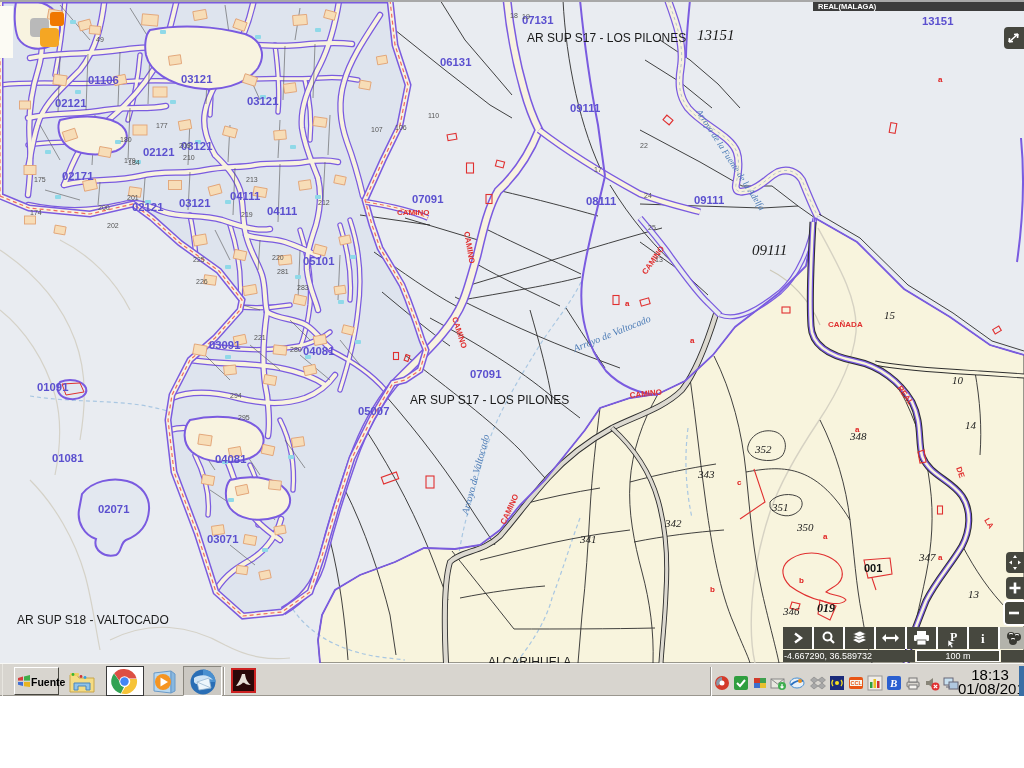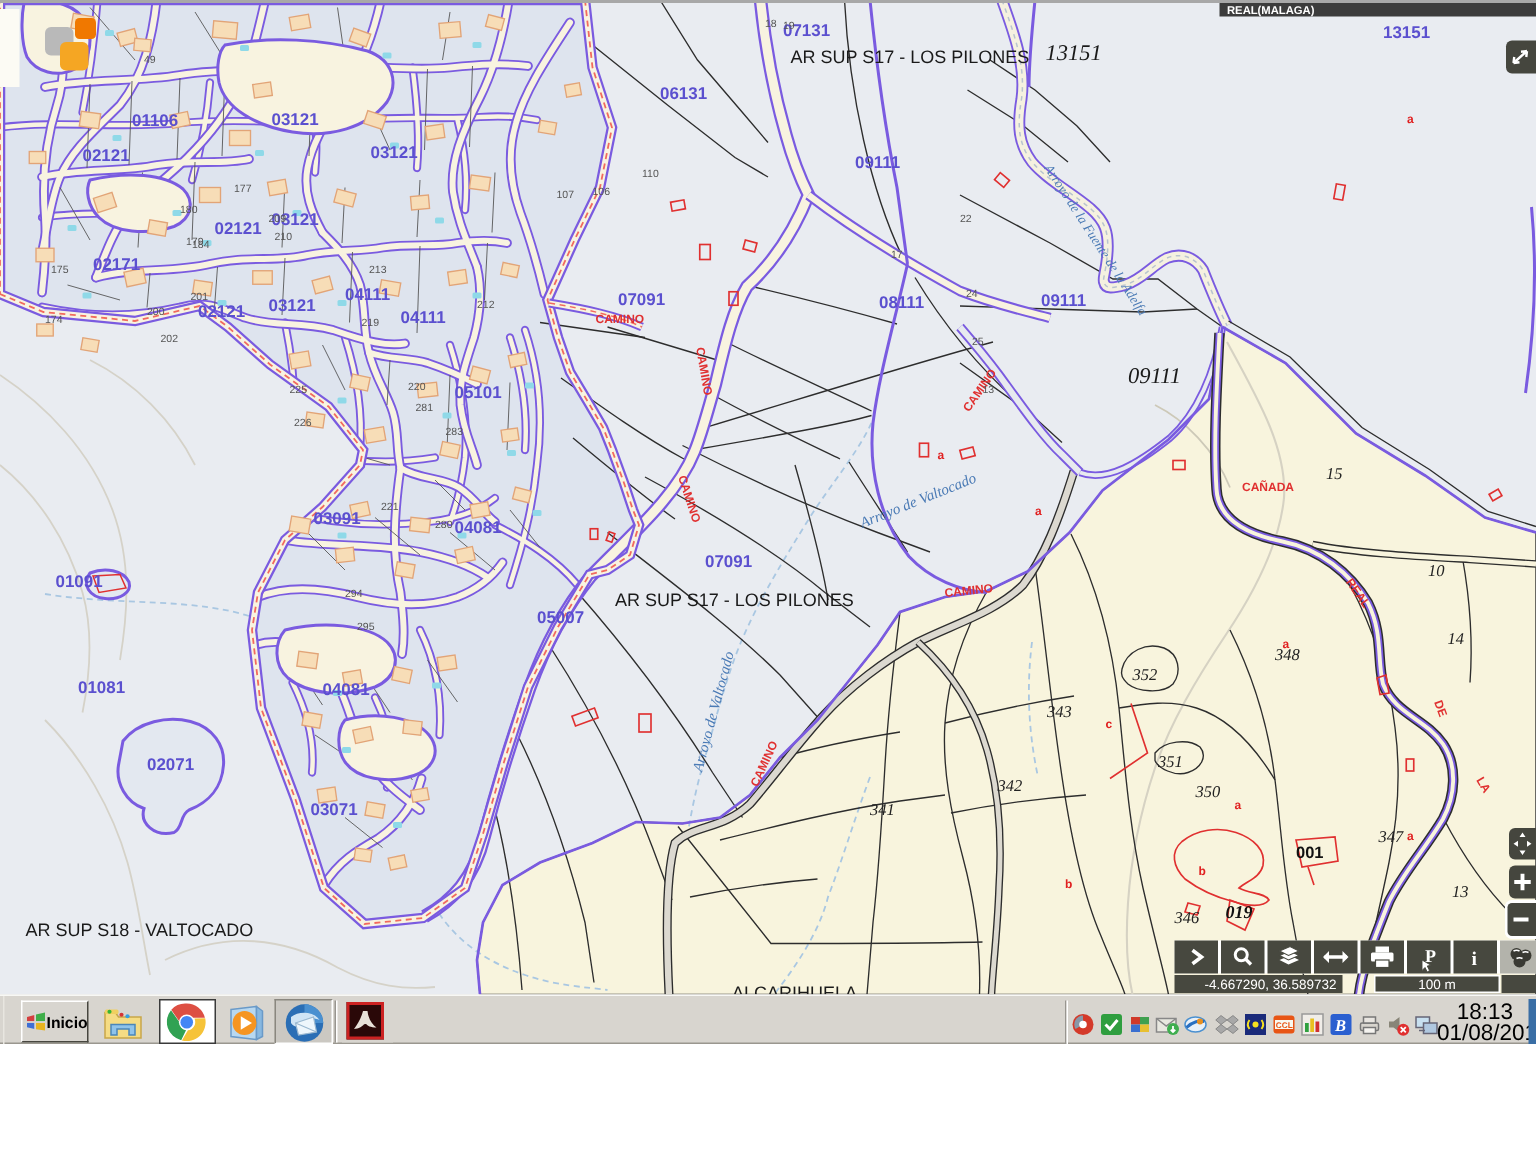--- a/index.html
+++ b/index.html
@@ -537,36 +537,36 @@
 <div style="position:absolute;left:186px;top:0;width:29px;height:22px;background:#47483f;"><svg width="29" height="22" viewBox="0 0 29 22">
           <text x="12" y="16" font-size="13" font-weight="bold" fill="#fff" font-family="Liberation Serif,serif">i</text>
         </svg></div>
 <div style="position:absolute;left:217px;top:0;width:29px;height:22px;background:#b3b3ab;"><svg width="29" height="22" viewBox="0 0 29 22">
           <circle cx="11" cy="9" r="4" fill="#3a3a33"></circle>
           <circle cx="17" cy="10" r="4" fill="#3a3a33"></circle>
           <circle cx="13" cy="14" r="4" fill="#3a3a33"></circle>
           <path d="M9,7 a4,4 0 0,1 4,0 M15,8 a4,4 0 0,1 4,0 M11,12 a4,4 0 0,1 4,0" stroke="#fff" stroke-width="1" fill="none"></path>
         </svg></div>
 </div>
-<div style="position:absolute;left:783px;top:650px;width:112px;height:12px;background:#47483f;color:#fff;font-size:9px;line-height:12px;padding-left:20px;box-sizing:border-box;">-4.667290, 36.589732</div>
+<div style="position:absolute;left:783px;top:650px;width:132px;height:12px;background:#47483f;color:#fff;font-size:9px;line-height:12px;padding-left:1px;box-sizing:border-box;">-4.667290, 36.589732</div>
 <div style="position:absolute;left:916px;top:650px;width:84px;height:12px;background:#47483f;border:1px solid #fff;box-sizing:border-box;color:#fff;font-size:9px;line-height:10px;text-align:center;">100 m</div>
 <div style="position:absolute;left:1001px;top:650px;width:23px;height:12px;background:#47483f;"></div>
 
 <div style="position:absolute;left:0;top:663px;width:1024px;height:33px;background:#d8d5cf;border-top:1px solid #f8f8f5;border-bottom:1px solid #9a978f;box-sizing:border-box;">
   <div style="position:absolute;left:2px;top:0px;width:1px;height:35px;background:#e8e6e0;"></div>
 
   <div style="position:absolute;left:14px;top:3px;width:45px;height:28px;background:#d8d5cf;border-top:1px solid #fff;border-left:1px solid #fff;border-right:1.5px solid #47463f;border-bottom:1.5px solid #47463f;box-sizing:border-box;">
     <svg width="14" height="14" style="position:absolute;left:2px;top:6px;" viewBox="0 0 14 14">
       <path d="M1,4 L6,2.6 L6,6.8 L1,6.8 Z" fill="#d43f3f"></path>
           <path d="M7,2.4 L13,1 L13,6.8 L7,6.8 Z" fill="#3fae49"></path>
       <path d="M1,7.8 L6,7.8 L6,12 L1,10.8 Z" fill="#3f6fd4"></path>
           <path d="M7,7.8 L13,7.8 L13,13 L7,12.2 Z" fill="#e8b420"></path>
       <path d="M0.5,7.3 L13.5,7.3 M6.5,2 L6.5,12.5" stroke="#d8d5cf" stroke-width="1"></path>
     </svg>
-    <span style="position:absolute;left:16px;top:7.5px;font-weight:bold;font-size:10.5px;color:#000;font-family:'Liberation Sans',sans-serif;">Inicio</span>
+    <span style="position:absolute;left:16px;top:7.5px;font-weight:bold;font-size:10.5px;color:#000;font-family:'Liberation Sans',sans-serif;">Fuente</span>
   </div>
 
   <svg width="26" height="22" style="position:absolute;left:69px;top:7px;" viewBox="0 0 26 22">
     <path d="M1,4 L8,4 L10,7 L25,7 L25,21 L1,21 Z" fill="#f5dc84" stroke="#c8a64a" stroke-width="1"></path>
     <rect x="1" y="2" width="9" height="3" rx="1" fill="#f0d060"></rect>
     <circle cx="4" cy="3.5" r="1.4" fill="#35b535"></circle>
         <circle cx="12" cy="5.5" r="1.4" fill="#d43535"></circle>
         <circle cx="16" cy="6.5" r="1.4" fill="#35a0e0"></circle>
     <path d="M5,12 L21,12 L21,19 L17,19 L17,15 L9,15 L9,19 L5,19 Z" fill="#8fc3ea" stroke="#4a86ba" stroke-width="1"></path>
   </svg>

